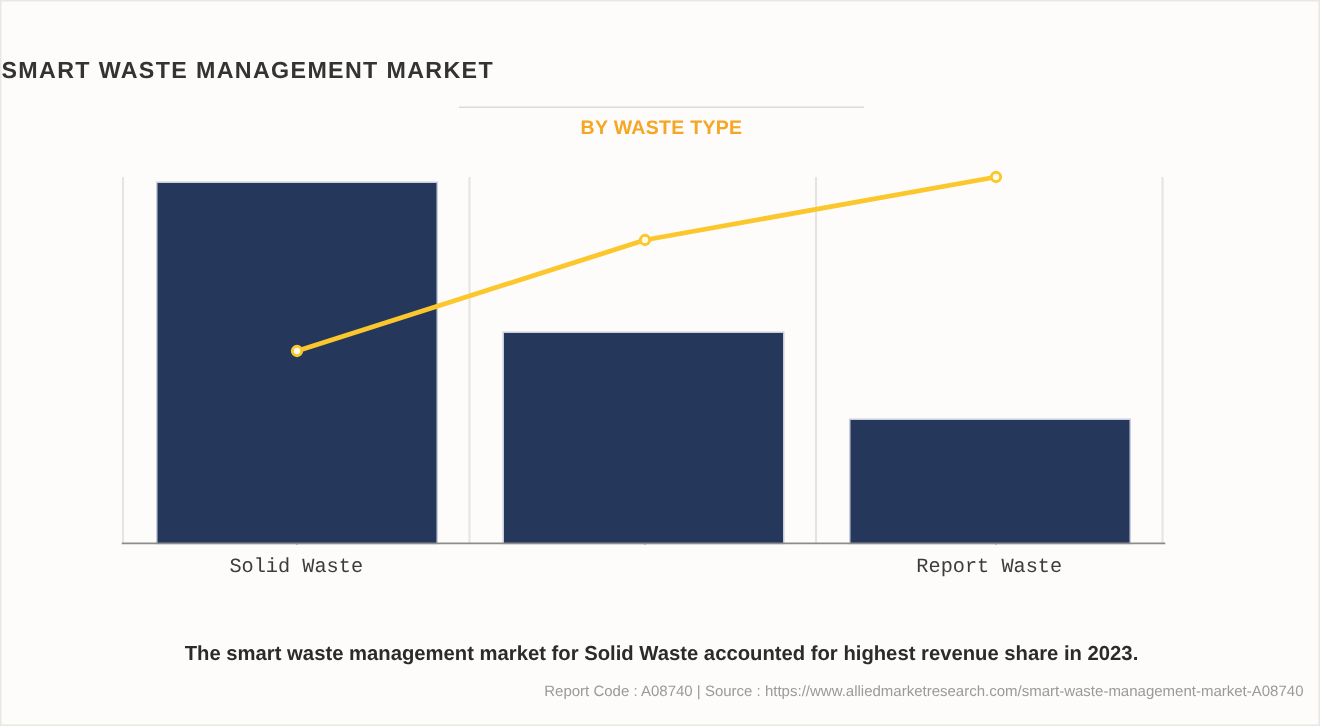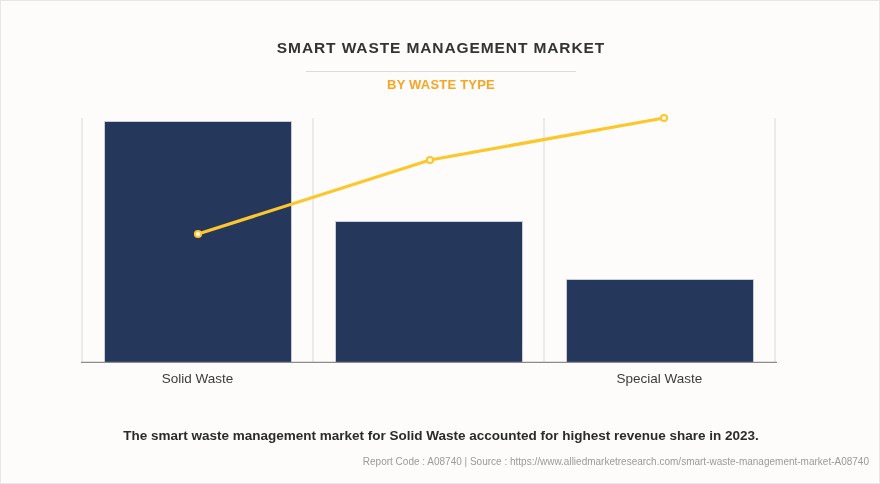--- a/index.html
+++ b/index.html
@@ -21,21 +21,20 @@
     box-sizing: border-box;
     overflow: hidden;
   }
 
   
   #chart-title {
     position: absolute;
     left: 0;
     top: 38px;
     width: 880px;
-    text-align: center;
     font-size: 15.5px;
     font-weight: bold;
     letter-spacing: 0.9px;
     color: #333333;
     white-space: nowrap;
   }
   #title-divider {
     position: absolute;
     left: 305px;
     top: 70px;
@@ -71,20 +70,21 @@
   }
 
   
   .x-tick-label {
     position: absolute;
     top: 370px;
     font-size: 13.5px;
     color: #3c3c3c;
     text-align: center;
     white-space: nowrap;
+    font-family: Liberation Mono, monospace;
   }
   #x-label-0 { left:  81px; width: 231px; }
   #x-label-1 { left: 312px; width: 231px; }
   #x-label-2 { left: 543px; width: 231px; }
 
   
   #caption {
     position: absolute;
     left: 0;
     top: 427px;
@@ -143,19 +143,19 @@
       <g>
         <line x1="0" y1="249.3" x2="696" y2="249.3" stroke="#8c8c8c" stroke-width="1.3"></line>
         <line x1="117" y1="249.3" x2="117" y2="256" stroke="#8c8c8c" stroke-width="1.2"></line>
         <line x1="349" y1="249.3" x2="349" y2="256" stroke="#8c8c8c" stroke-width="1.2"></line>
         <line x1="583" y1="249.3" x2="583" y2="256" stroke="#8c8c8c" stroke-width="1.2"></line>
       </g>
     </svg>
   </div>
 
   <div class="x-tick-label" id="x-label-0">Solid Waste</div>
-  <div class="x-tick-label" id="x-label-2">Special Waste</div>
+  <div class="x-tick-label" id="x-label-2">Report Waste</div>
 
   <div id="caption">The smart waste management market for Solid Waste accounted for highest revenue share in 2023.</div>
 
   <div id="source-line">Report Code : A08740  |  Source : https://www.alliedmarketresearch.com/smart-waste-management-market-A08740</div>
 
 </div>
 
 </body></html>

